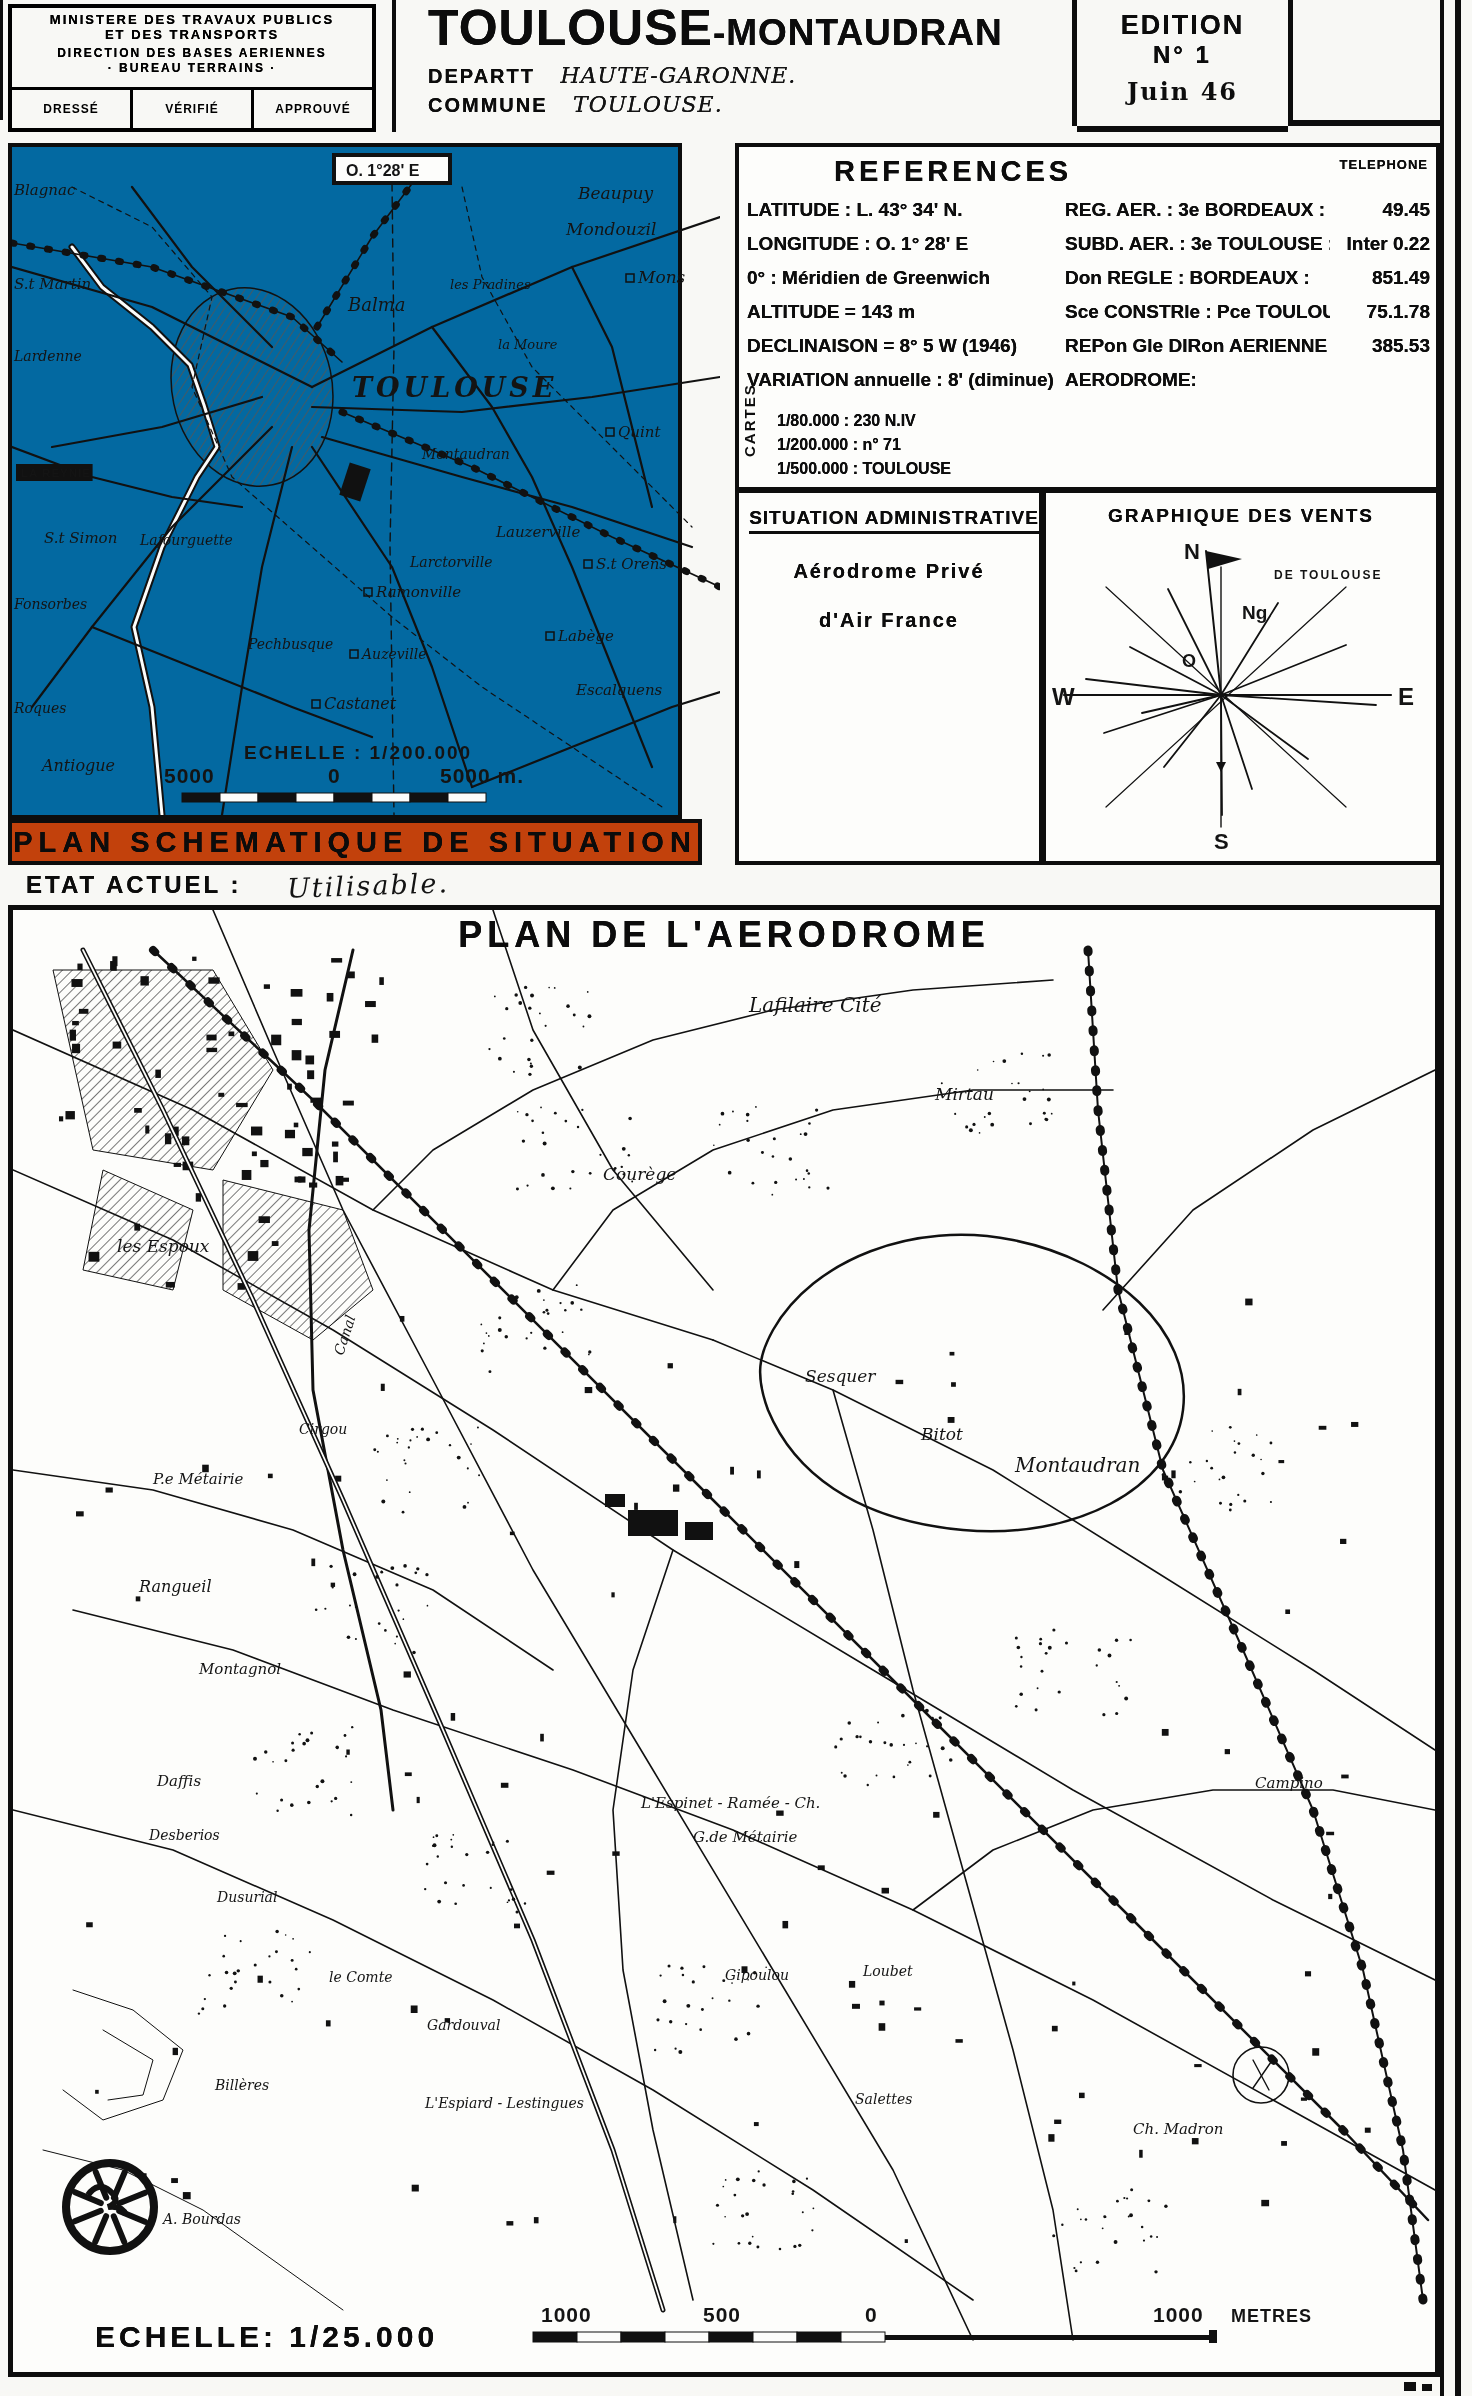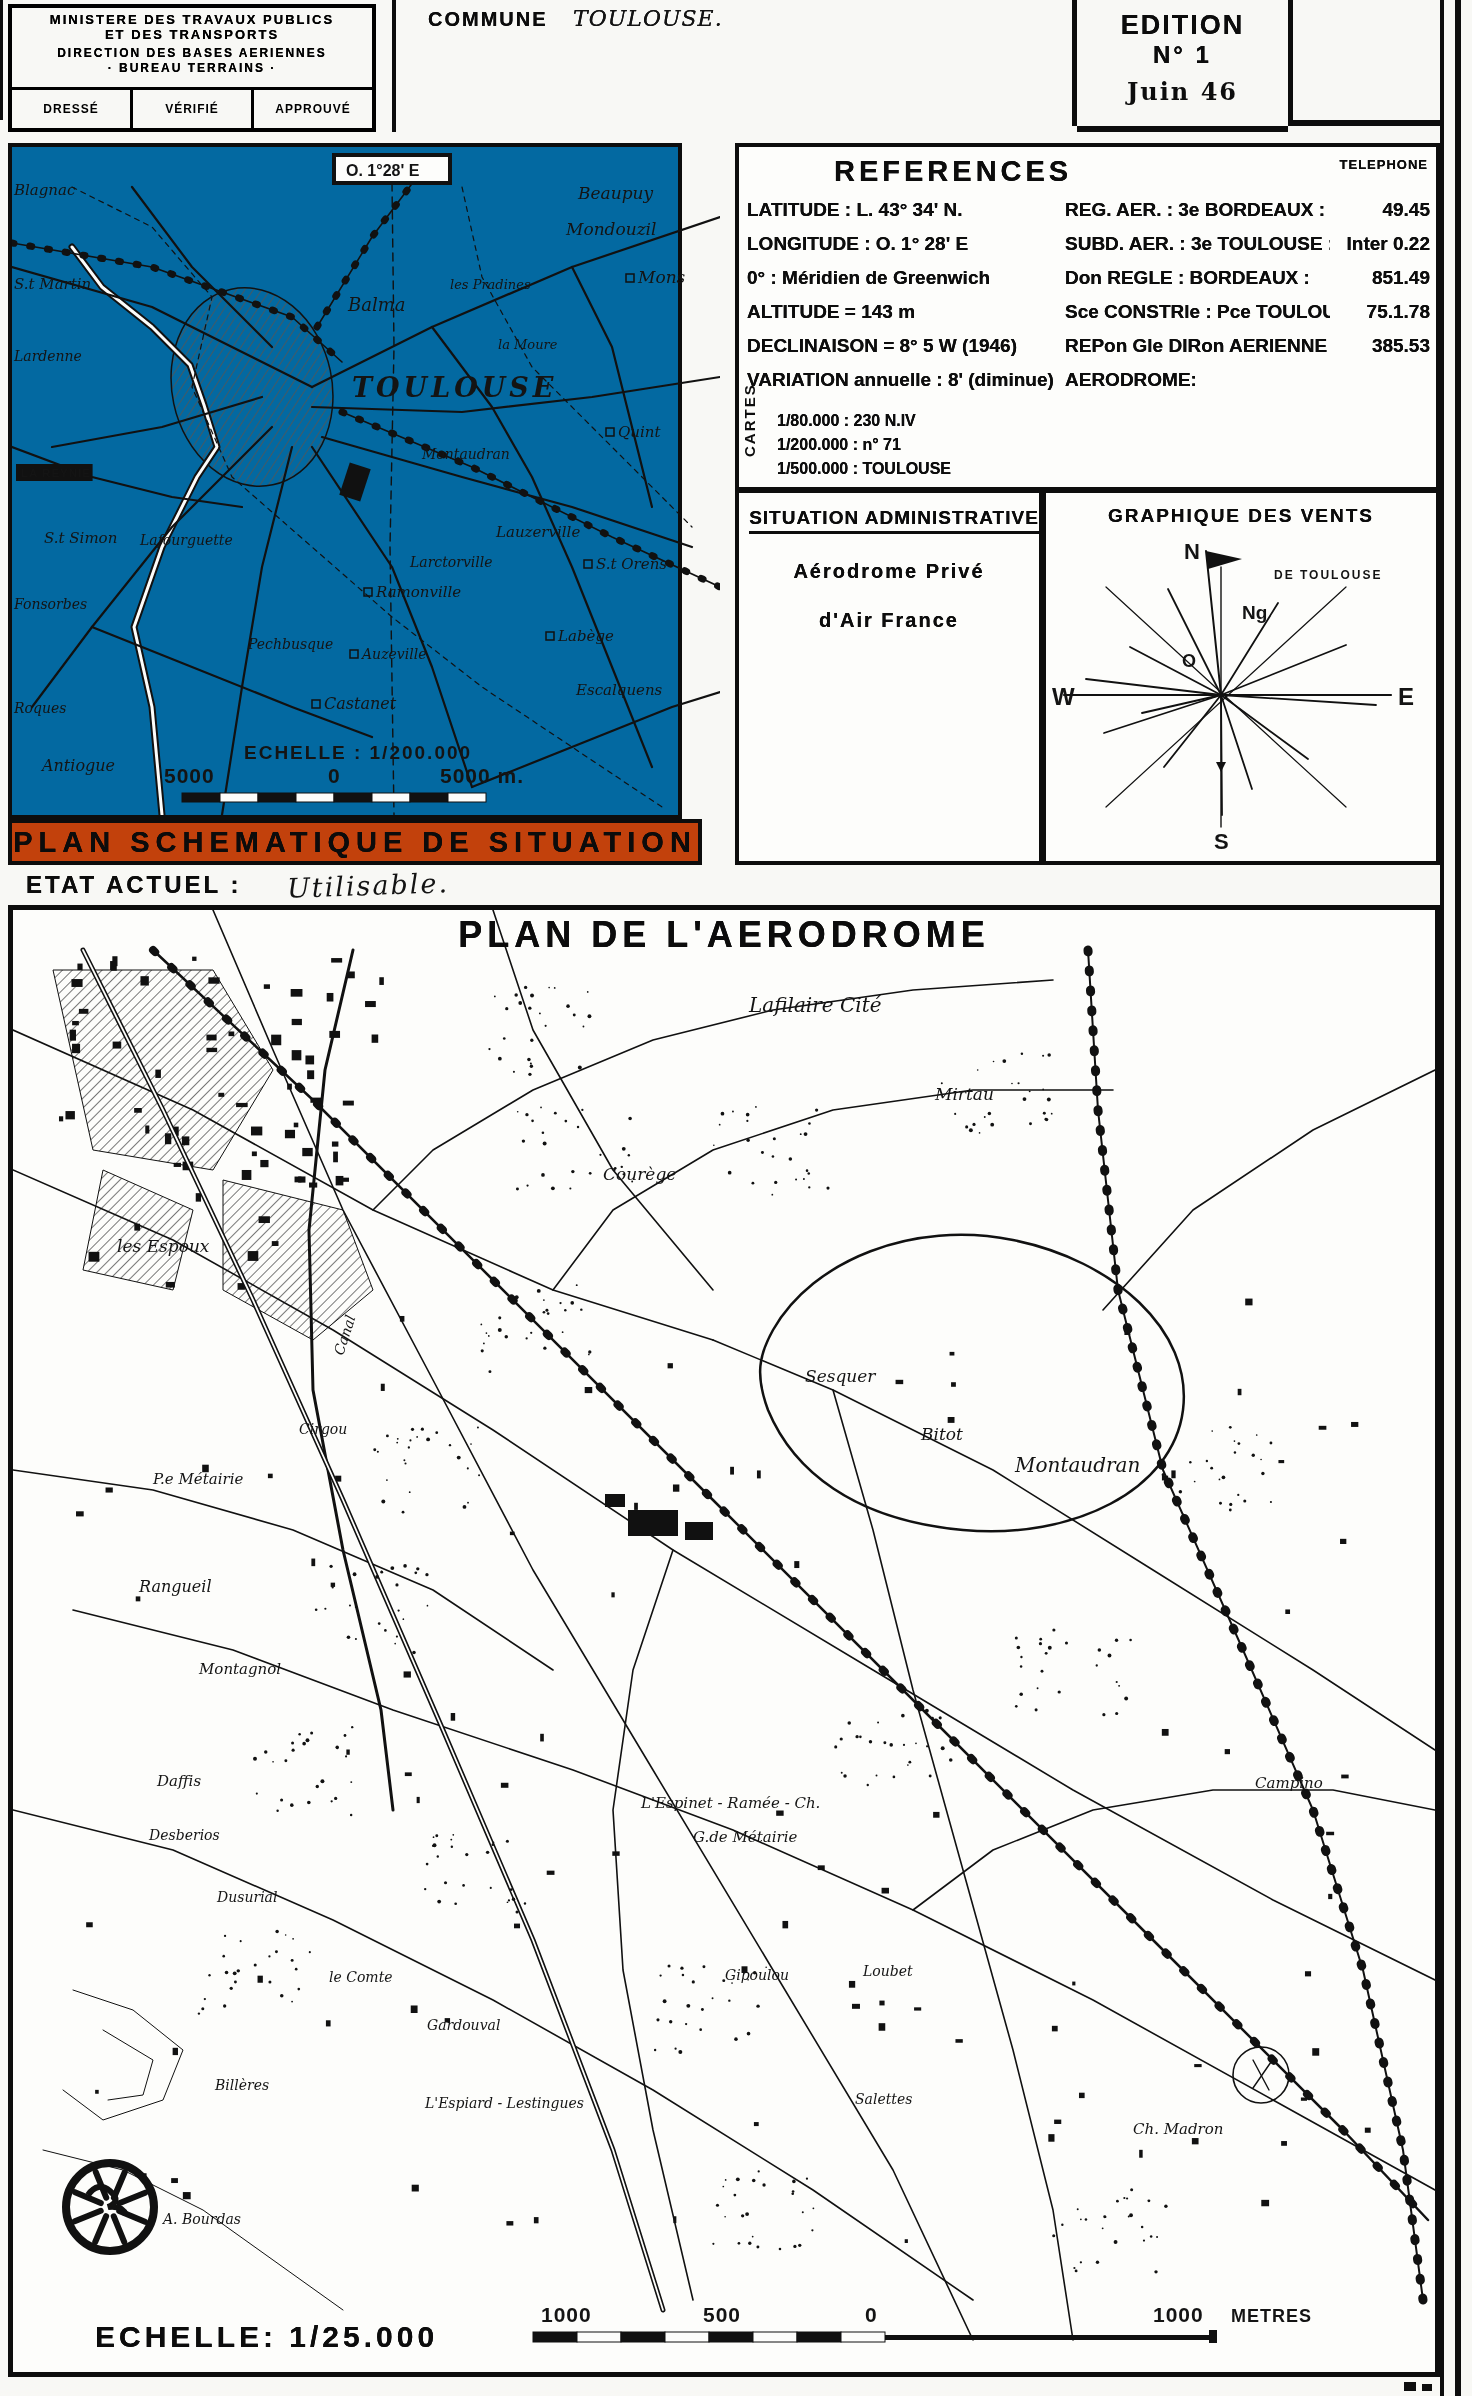--- a/index.html
+++ b/index.html
@@ -78,20 +78,27 @@
   <div id="stamp-cells">
     <div>DRESSÉ</div>
     <div>VÉRIFIÉ</div>
     <div>APPROUVÉ</div>
   </div>
 </div>
 
 <div class="abs bar" style="left:392px;top:0;width:4px;height:132px"></div>
 
 <div class="abs" id="title-block">
+  <div id="main-title" class="bp">
+    <span>TOULOUSE</span><span class="small">-MONTAUDRAN</span>
+  </div>
+  <div class="hdr-line bp">
+    <span>DEPARTT</span>
+    <span class="val hand">HAUTE-GARONNE.</span>
+  </div>
   <div class="hdr-line bp">
     <span>COMMUNE</span>
     <span class="val hand">TOULOUSE.</span>
   </div>
 </div>
 
 <div class="abs bar" style="left:1072px;top:0;width:5px;height:126px"></div>
 <div class="abs" id="edition">
   <div class="e1 bp">EDITION</div>
   <div class="e2 bp">N° 1</div>

